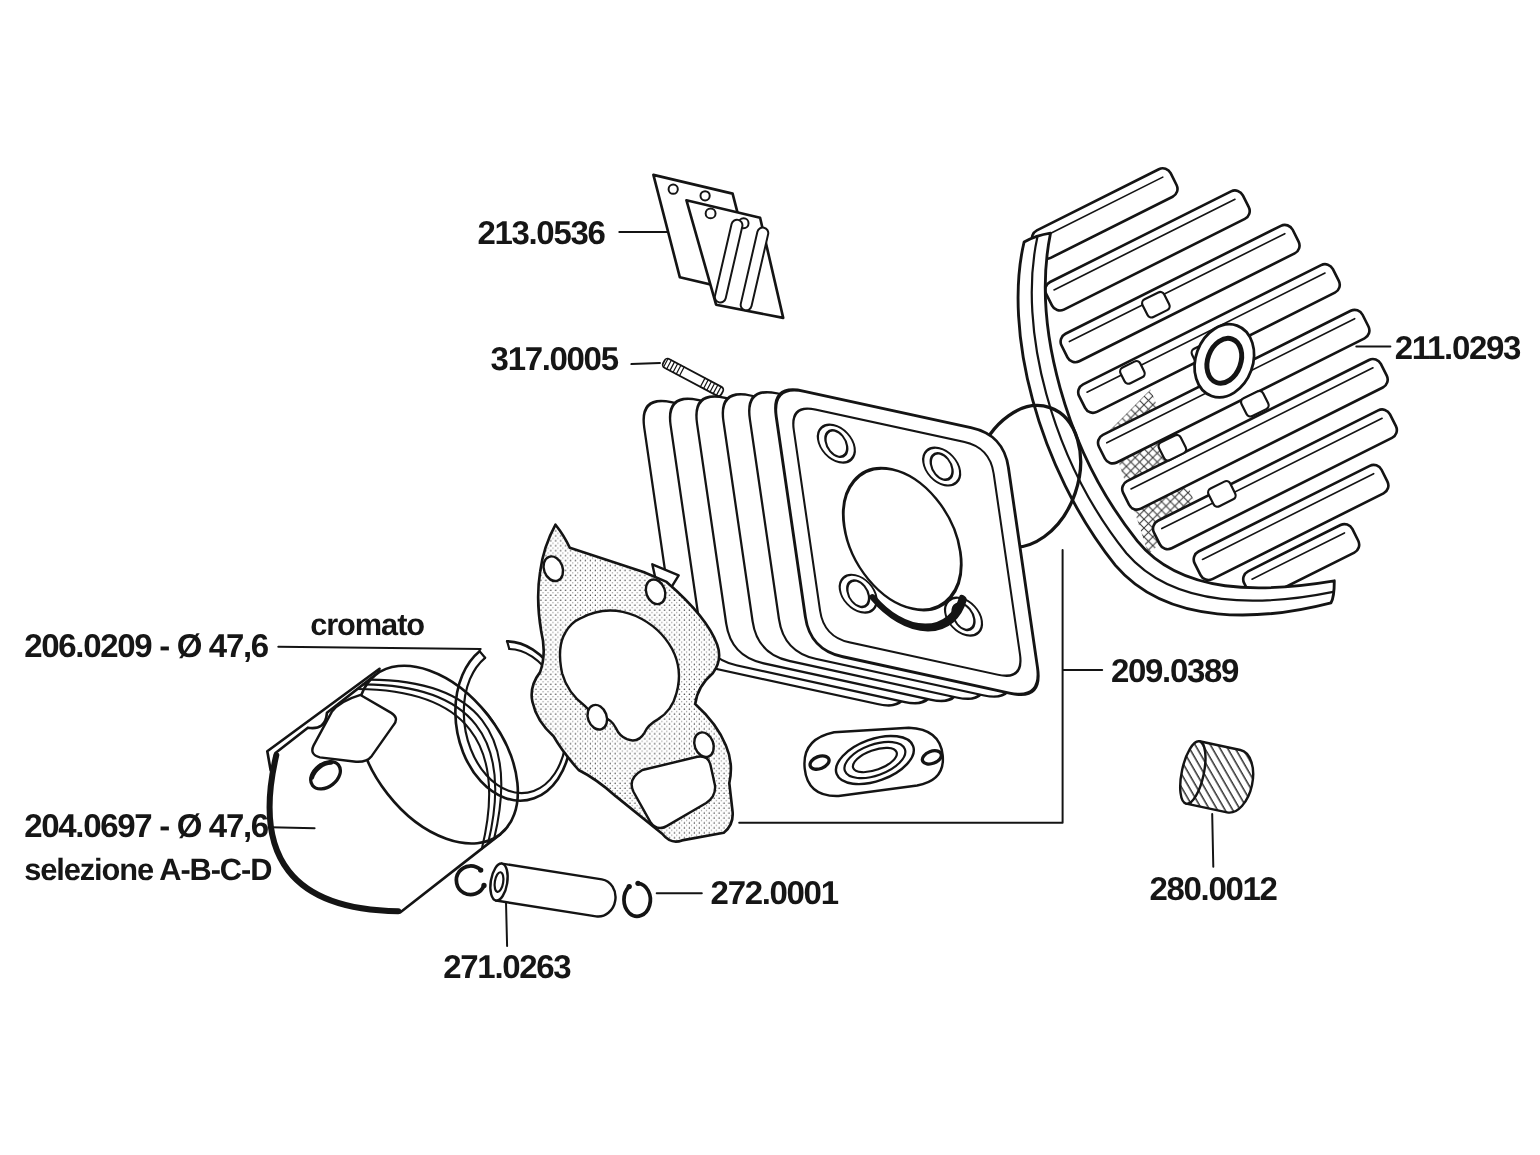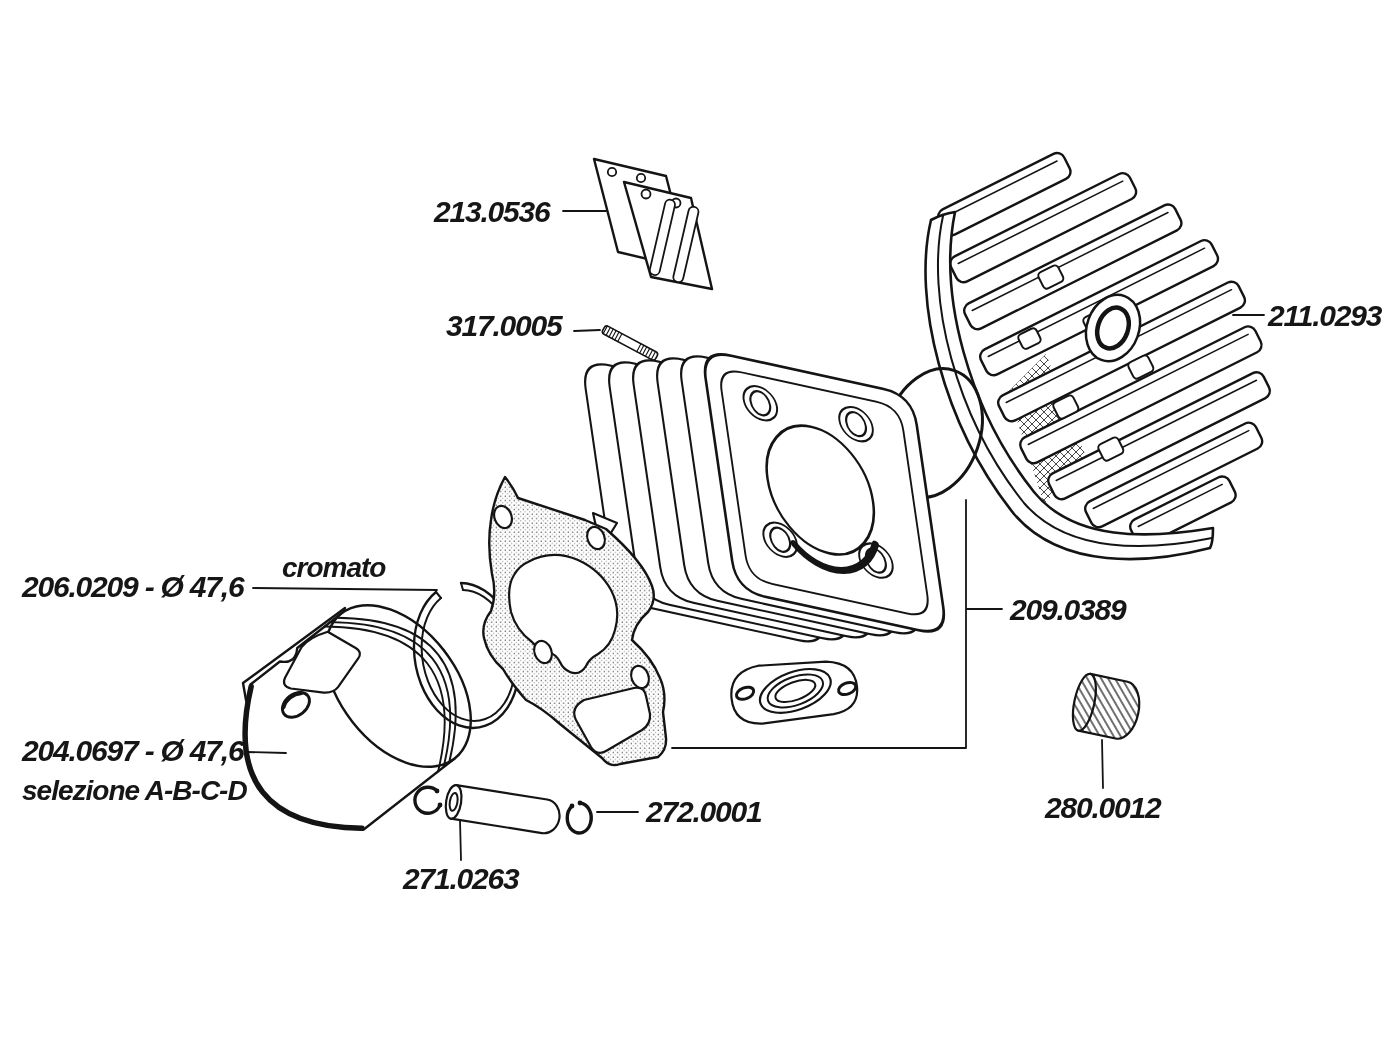--- a/index.html
+++ b/index.html
@@ -1,16 +1,16 @@
 <!DOCTYPE html>
 <html><head>
 <meta charset="utf-8">
 <style>
   html,body{margin:0;padding:0;background:#fff;}
-  #stage{position:relative;width:1400px;height:1050px;background:#fff;overflow:hidden;font-style:italic;}
+  #stage{position:relative;width:1400px;height:1050px;background:#fff;overflow:hidden;}
   svg{display:block;}
   .lbl{font-family:"Liberation Sans",sans-serif;font-weight:700;font-size:30px;letter-spacing:-1.2px;fill:#161616;}
   .lbl2{font-family:"Liberation Sans",sans-serif;font-weight:700;font-size:28px;letter-spacing:-1px;fill:#161616;}
   .ln{stroke:#141414;fill:none;stroke-linecap:round;stroke-linejoin:round;}
   .wf{fill:#ffffff;stroke:#141414;stroke-linejoin:round;stroke-linecap:round;}
 </style>
 </head>
 <body>
 
 <div id="stage">

